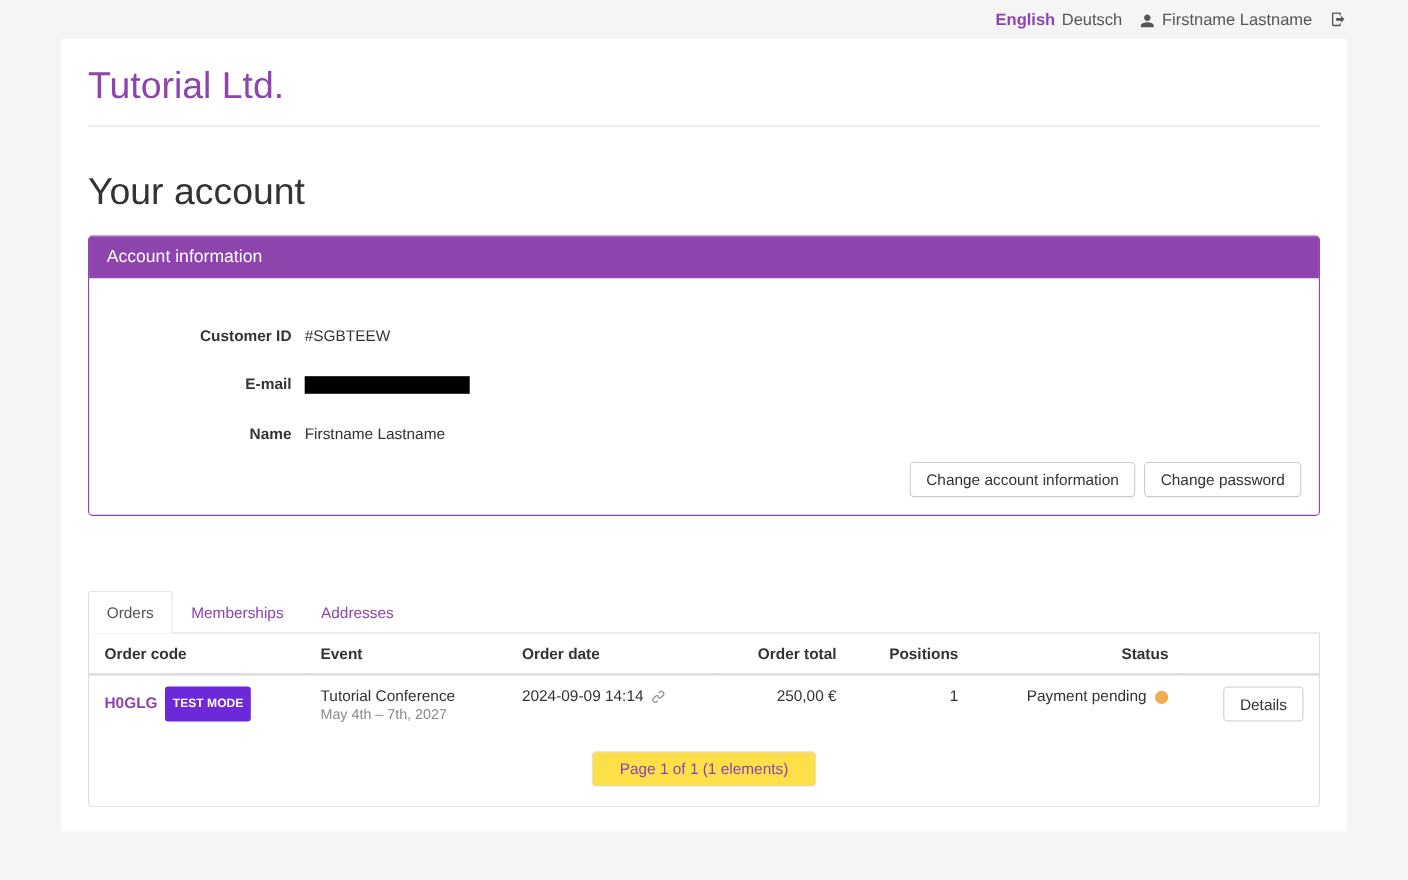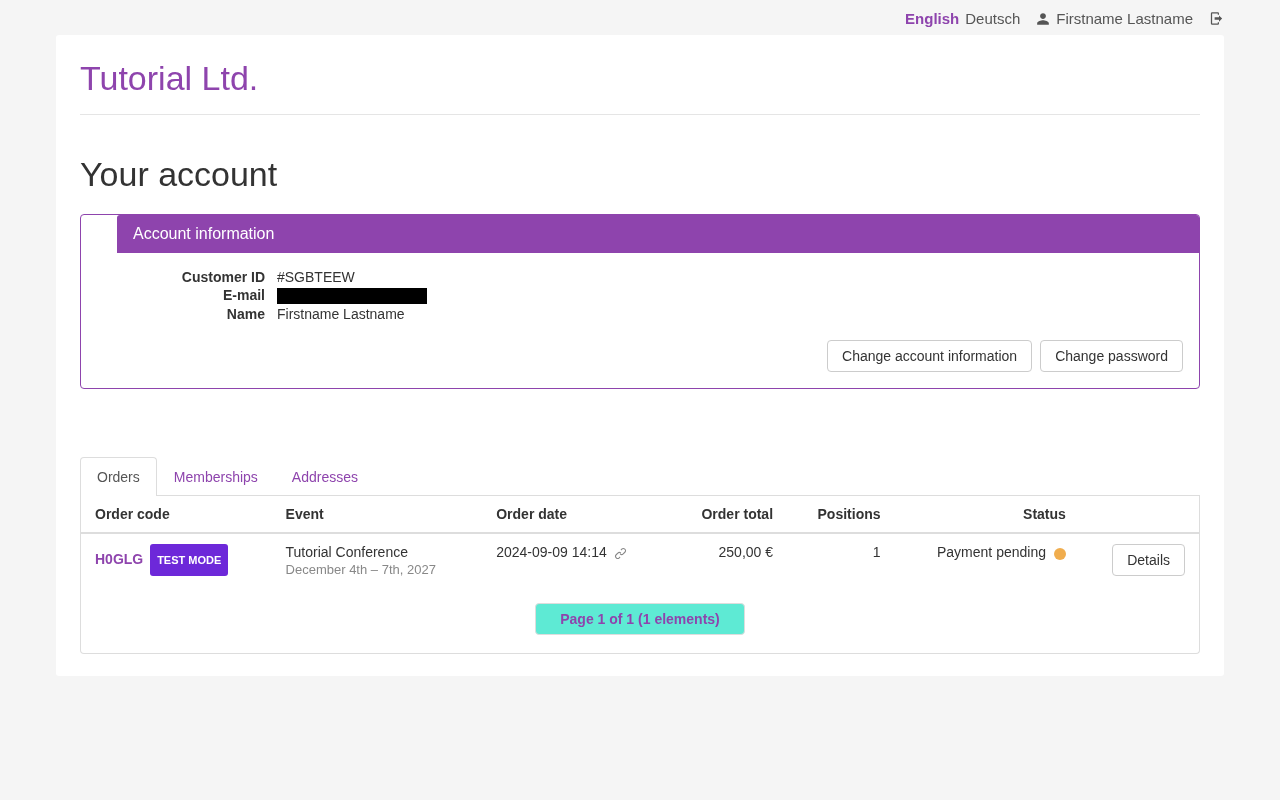--- a/index.html
+++ b/index.html
@@ -5,21 +5,21 @@
     * { box-sizing: border-box; margin: 0; padding: 0; }
     body {
       font-family: -apple-system, "Segoe UI", "Helvetica Neue", Arial, sans-serif;
       background: #f5f5f5;
       color: #333;
       font-size: 14px;
     }
     .topbar {
       display: flex;
       justify-content: flex-end;
-      align-items: center;
+      align-items: flex-start;
       gap: 16px;
       padding: 10px 56px 8px;
       font-size: 15px;
     }
     .lang-group { display: flex; gap: 6px; }
     .lang-active { color: #8e44ad; font-weight: 700; cursor: pointer; }
     .lang-inactive { color: #555; cursor: pointer; }
     .user-group { display: flex; align-items: center; gap: 6px; color: #555; }
     .user-icon, .logout-icon { display: inline-flex; align-items: center; }
     .logout-icon { cursor: pointer; color: #555; }
@@ -51,24 +51,23 @@
       border-radius: 4px;
       margin-bottom: 18px;
     }
     .panel-header {
       background: #8e44ad;
       color: #fff;
       padding: 10px 16px;
       font-size: 16px;
       border-top-left-radius: 3px;
       border-top-right-radius: 3px;
-      margin-left: 36px;
     }
     .panel-body { padding: 16px; }
-    .info-row { display: flex; margin-bottom: 2px; }
+    .info-row { display: flex; margin-bottom: 2px; margin-top: 28px; }
     .info-label {
       width: 180px;
       text-align: right;
       font-weight: 700;
       padding-right: 12px;
     }
     .info-value { flex: 1; }
     .redacted {
       display: inline-block;
       width: 150px; height: 16px;
@@ -175,22 +174,21 @@
       display: flex;
       justify-content: center;
       padding: 16px 0 18px;
     }
     .pager-btn {
       border: 1px solid #ddd;
       border-radius: 4px;
       padding: 7px 24px;
       color: #8e44ad;
       cursor: pointer;
-      background: #5eead4;
-      font-weight: bold;
+      background: #fde047;
     }
 
     .footer {
       text-align: center;
       margin-top: 14px;
       color: #555;
       font-size: 13px;
     }
     .footer a { color: #8e44ad; text-decoration: none; cursor: pointer; }
     .footer .sep { margin: 0 8px; color: #999; }
@@ -264,21 +262,21 @@
         </tr>
       </thead>
       <tbody>
         <tr>
           <td>
             <span class="order-code">H0GLG</span>
             <span class="badge">TEST MODE</span>
           </td>
           <td>
             <div>Tutorial Conference</div>
-            <div class="event-sub">December 4th – 7th, 2027</div>
+            <div class="event-sub">May 4th – 7th, 2027</div>
           </td>
           <td>
             <span>2024-09-09 14:14</span>
             <span class="link-icon">
               <svg width="13" height="13" viewBox="0 0 24 24" fill="currentColor">
                   <path d="M10.6 13.4a5 5 0 0 0 7.07 0l3-3a5 5 0 0 0-7.07-7.07l-1.5 1.5 1.41 1.41 1.5-1.5a3 3 0 1 1 4.24 4.24l-3 3a3 3 0 0 1-4.24 0zM13.4 10.6a5 5 0 0 0-7.07 0l-3 3a5 5 0 0 0 7.07 7.07l1.5-1.5-1.41-1.41-1.5 1.5a3 3 0 0 1-4.24-4.24l3-3a3 3 0 0 1 4.24 0z"></path>
                 </svg>
             </span>
           </td>
           <td class="right">250,00 €</td>

